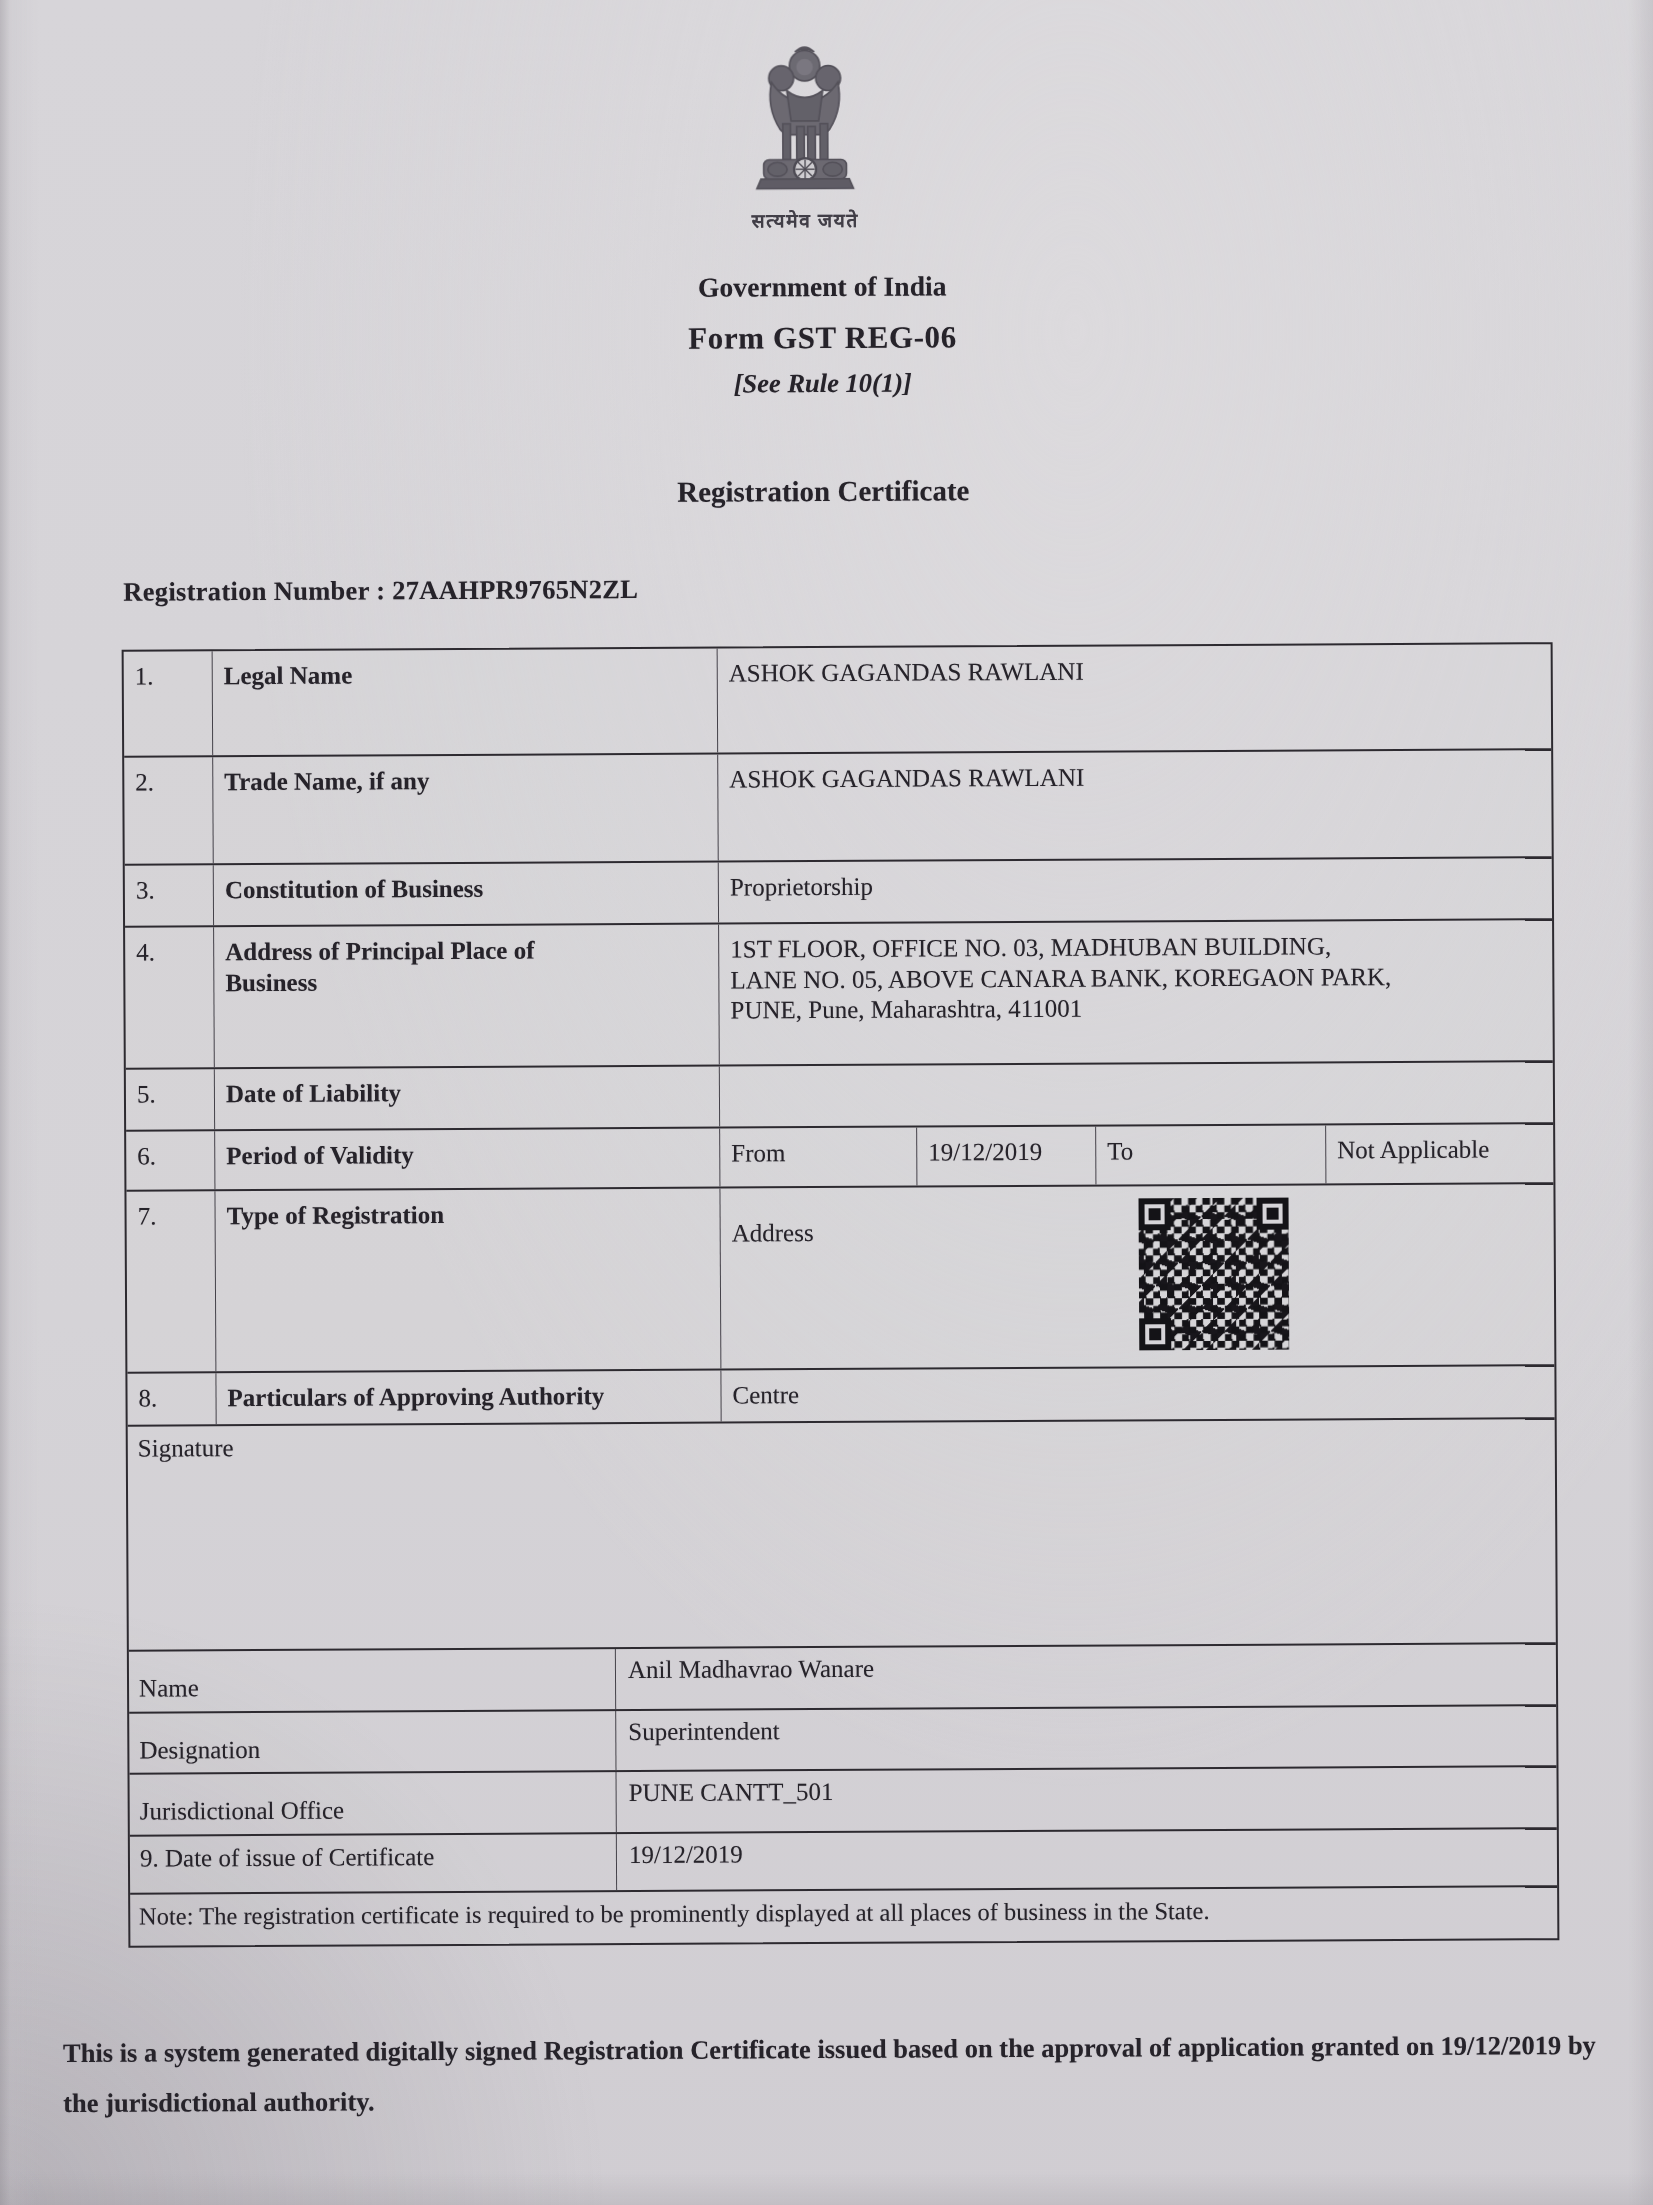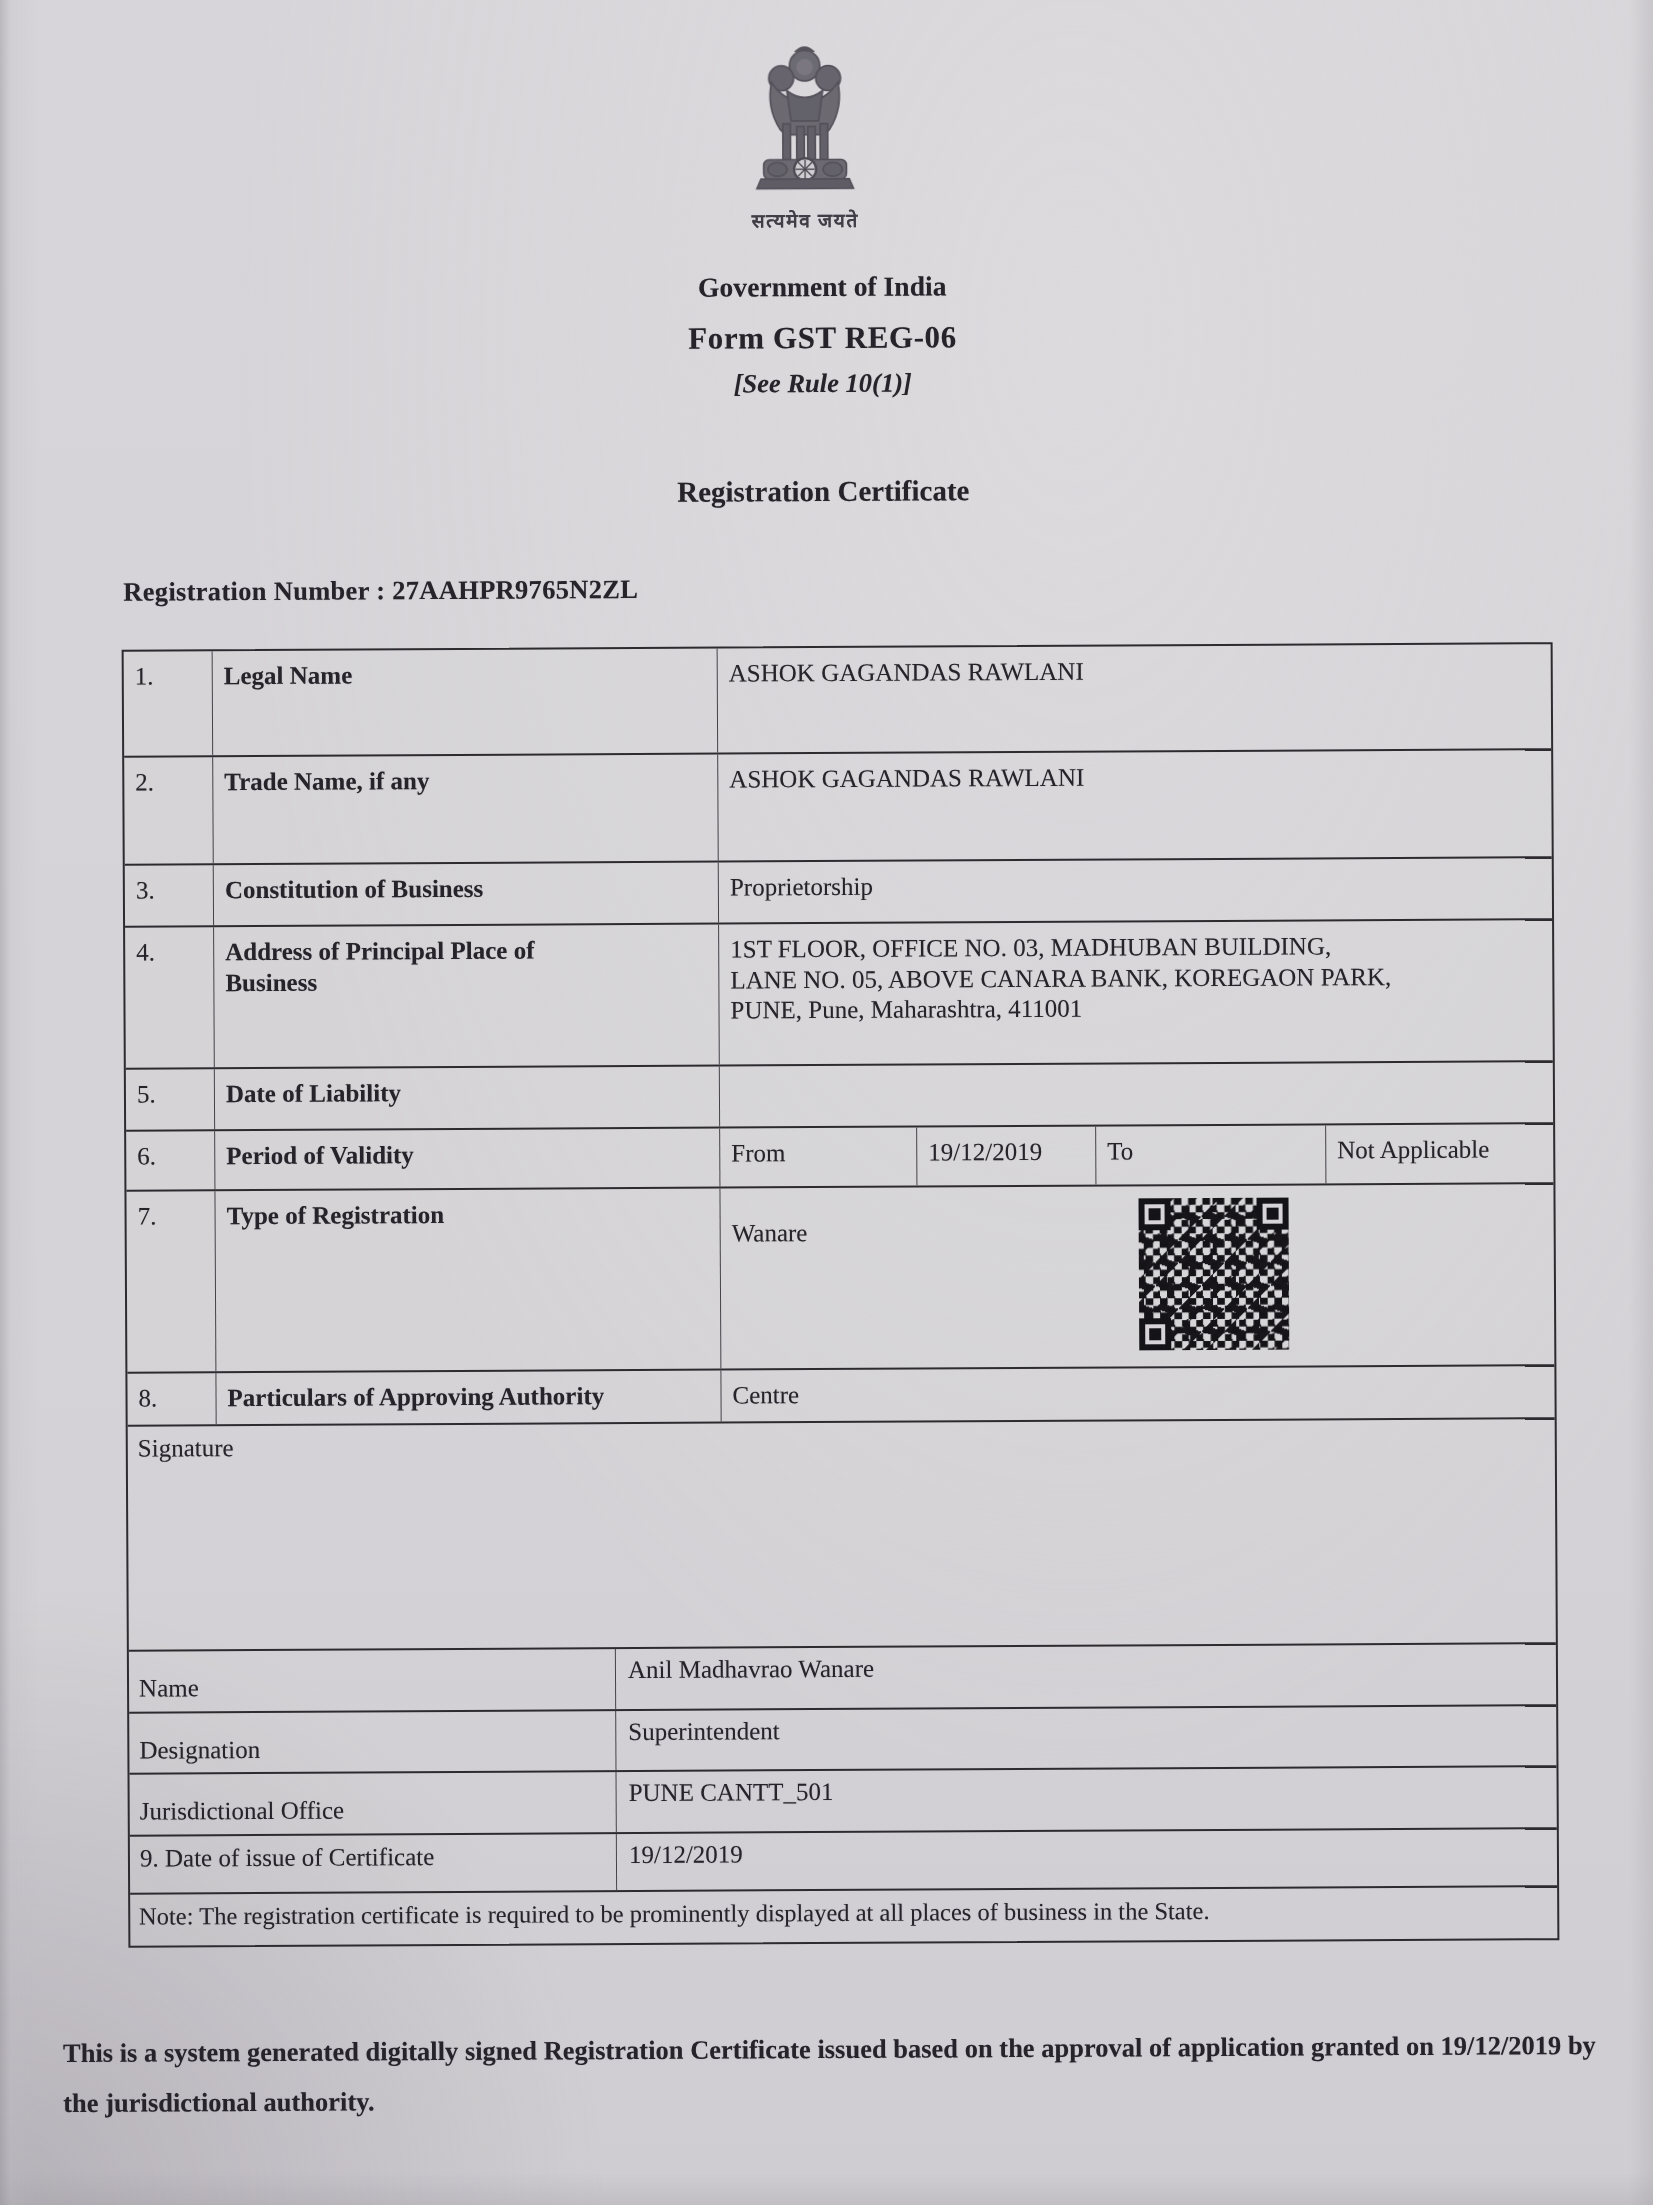--- a/index.html
+++ b/index.html
@@ -187,21 +187,21 @@
         <div data-interactable="false">19/12/2019</div>
         <div data-interactable="false">To</div>
         <div data-interactable="false">Not Applicable</div>
       </div>
     </div>
 
     <div class="r" style="min-height:182px" data-interactable="false">
       <div class="c num" data-interactable="false">7.</div>
       <div class="c lbl" data-interactable="false">Type of Registration</div>
       <div class="c val rel" data-interactable="false">
-        <span class="regular-text" data-interactable="false">Wanare</span>
+        <span class="regular-text" data-interactable="false">Address</span>
         <div class="qr" data-interactable="false">
           <div class="finder tl" data-interactable="false"></div>
           <div class="finder tr" data-interactable="false"></div>
           <div class="finder bl" data-interactable="false"></div>
         </div>
       </div>
     </div>
 
     <div class="r" style="min-height:51px" data-interactable="false">
       <div class="c num" data-interactable="false">8.</div>

